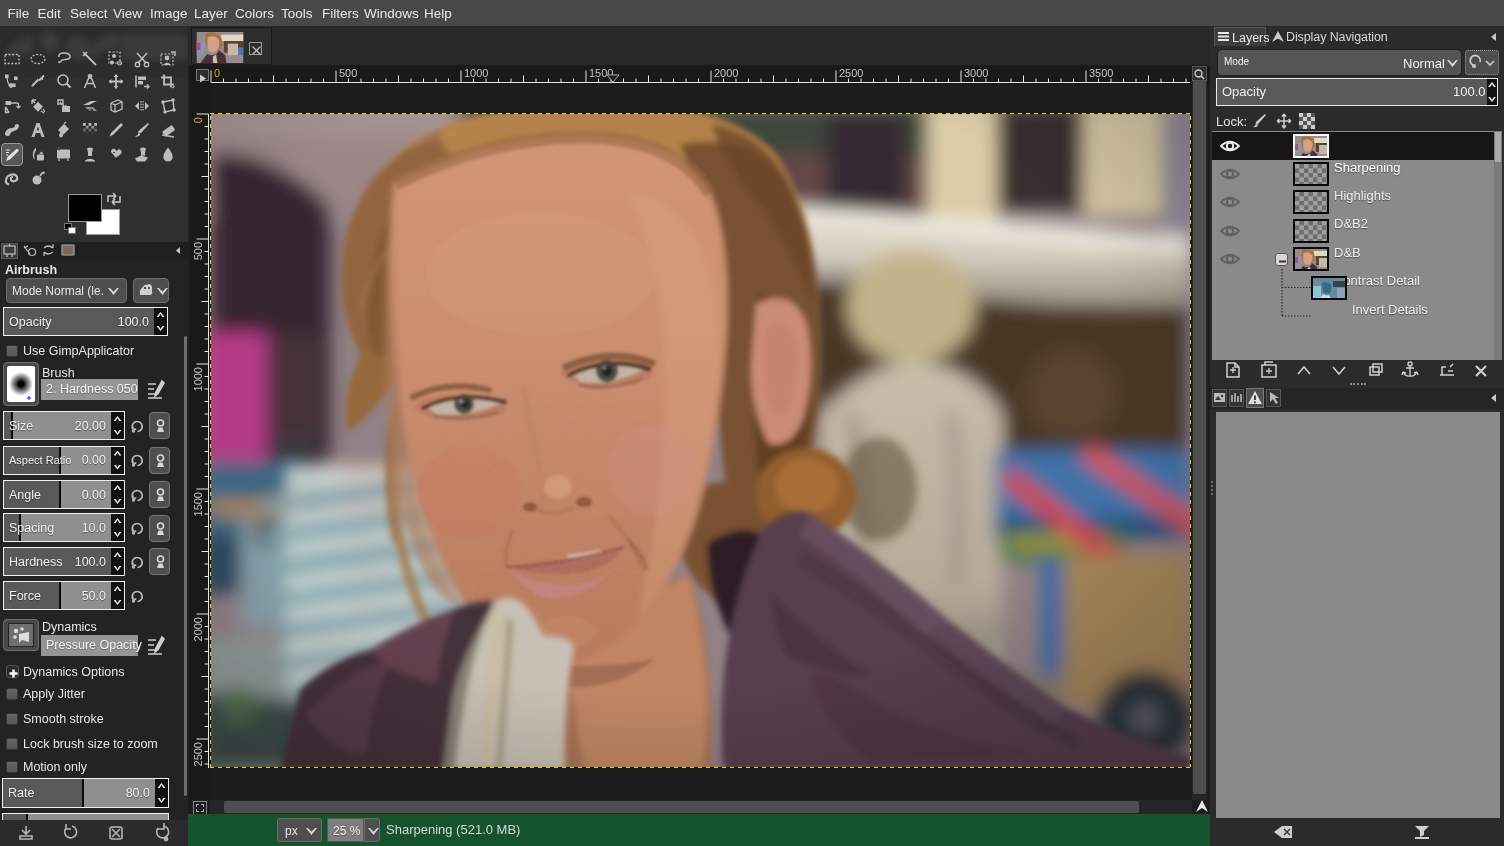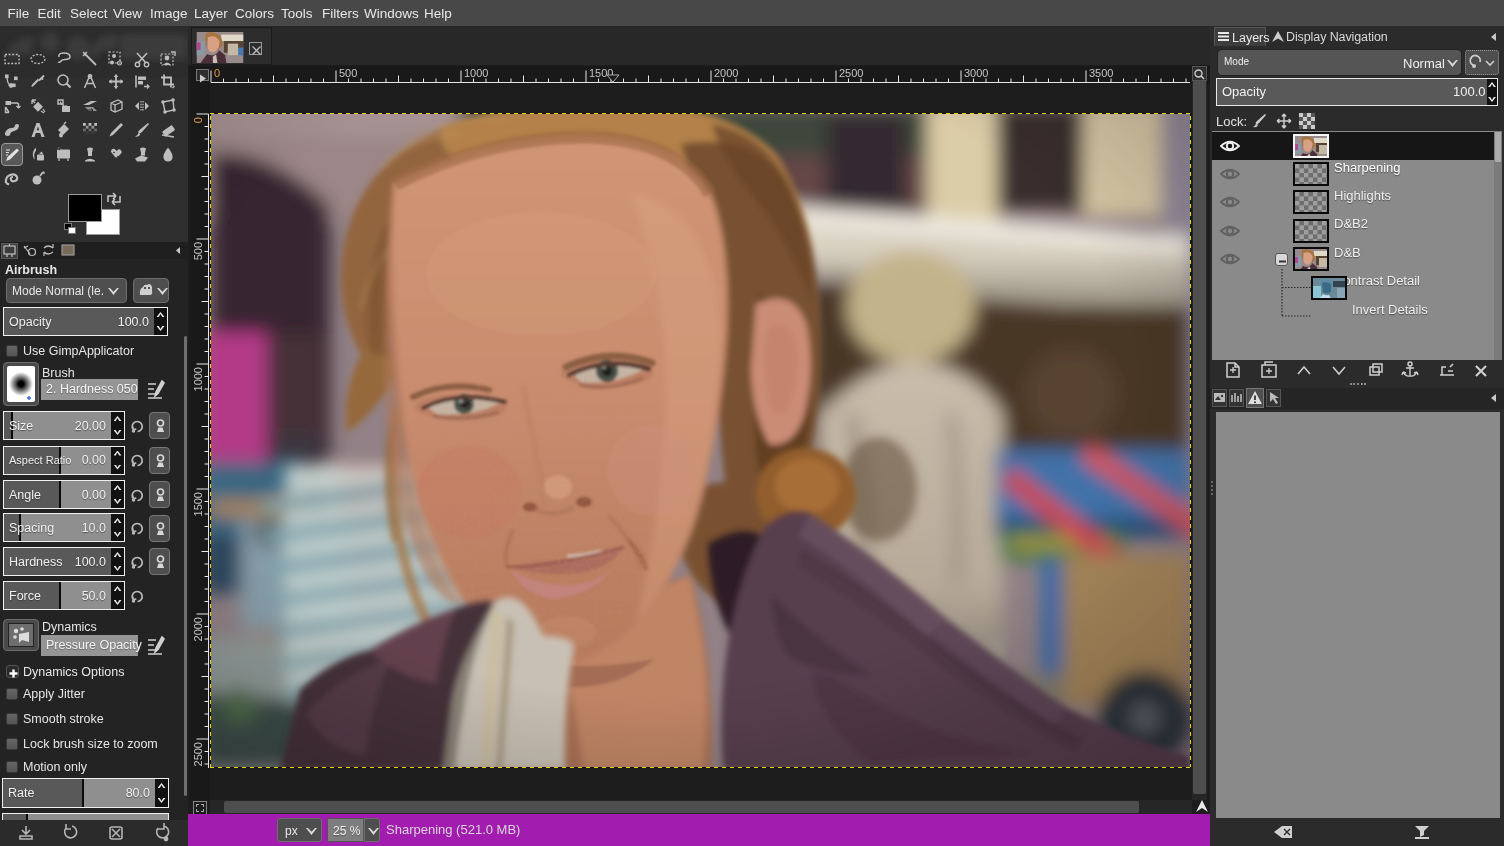--- a/index.html
+++ b/index.html
@@ -45,21 +45,21 @@
   background:
    repeating-linear-gradient(90deg,#e8d400 0 4px,#111 4px 8px) top left/100% 1px no-repeat,
    repeating-linear-gradient(90deg,#e8d400 0 4px,#111 4px 8px) bottom left/100% 1px no-repeat,
    repeating-linear-gradient(0deg,#e8d400 0 4px,#111 4px 8px) top left/1px 100% no-repeat,
    repeating-linear-gradient(0deg,#e8d400 0 4px,#111 4px 8px) top right/1px 100% no-repeat;
   pointer-events:none; }
 #vscroll { position:absolute; left:1004px; top:40px; width:15px; height:734px; background:#262626; }
 #vthumb { position:absolute; left:1px; top:2px; width:13px; height:726px; background:#4e4e4e; border-radius:2px; }
 #hscroll { position:absolute; left:22px; top:774px; width:982px; height:14px; background:#262626; }
 #hthumb { position:absolute; left:14px; top:1px; width:915px; height:12px; background:#4e4e4e; border-radius:2px; }
-#statusbar { position:absolute; left:0; top:788px; width:1022px; height:32px; background:#a21caf; }
+#statusbar { position:absolute; left:0; top:788px; width:1022px; height:32px; background:#14532d; }
 
 
 #rightpanel { position:absolute; left:1210px; top:26px; width:294px; height:820px; background:#2b2b2b; }
 #layerlist { position:absolute; left:2px; top:105px; width:290px; height:229px; background:#8a8a8a; overflow:hidden; }
 .lrow { position:absolute; left:0; width:280px; height:28px; }
 .lrow .lname { position:absolute; top:20px; color:#f2f2f2; font-size:13px;margin-top:8px; }
 .lthumb { position:absolute; top:2px; width:36px; height:24px; border:2px solid #0a0a0a; overflow:hidden; }
 .graybig { position:absolute; left:6px; top:386px; width:284px; height:406px; background:#8a8a8a; }
 #rbottom { position:absolute; left:0; top:792px; width:294px; height:28px; background:#2b2b2b; }
 </style>

